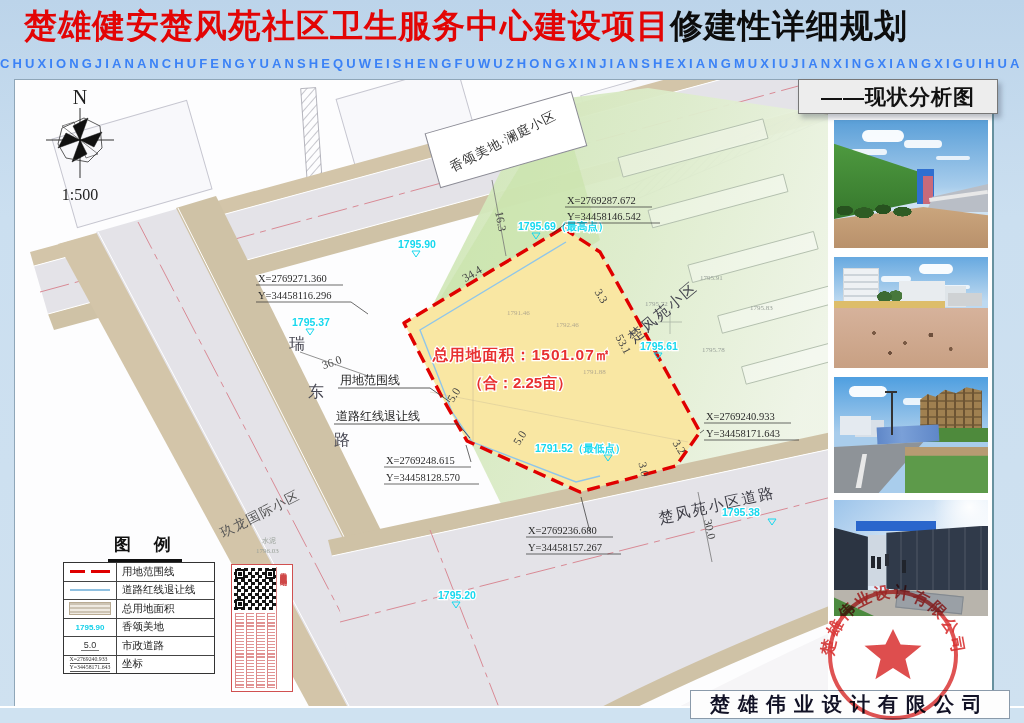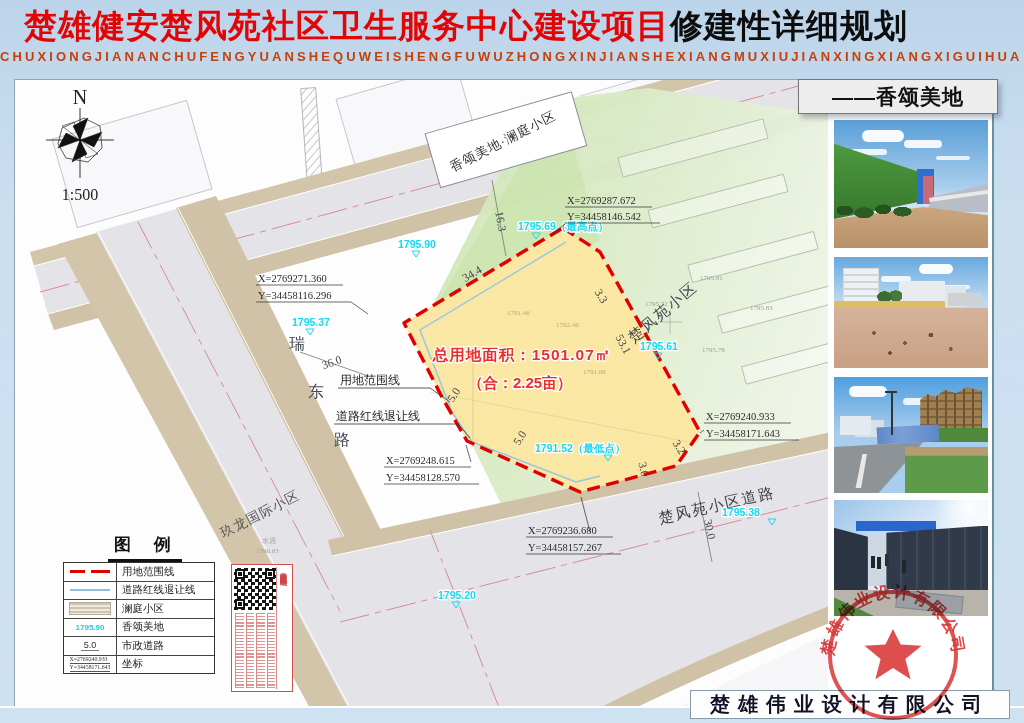--- a/index.html
+++ b/index.html
@@ -6,21 +6,21 @@
   body{
     width:1024px;height:723px;position:relative;overflow:hidden;
     background:linear-gradient(180deg,#bcd4ea 0%,#cbdfF0 30%,#cfe1f0 100%);
     font-family:"Liberation Sans",sans-serif;
   }
   
   .header{position:absolute;left:0;top:4px;width:932px;text-align:center;z-index:6;}
   .title-line{font-size:33px;font-weight:bold;letter-spacing:1px;line-height:44px;white-space:nowrap;}
   .title-red{color:#e30505;}
   .title-black{color:#0d0d0d;}
-  .pinyin{font-size:13px;font-weight:bold;color:#c2410c;letter-spacing:3.1px;margin-top:1px;white-space:nowrap;}
+  .pinyin{font-size:13px;font-weight:bold;color:#3b82f6;letter-spacing:3.1px;margin-top:8px;white-space:nowrap;}
   
   .sheet{position:absolute;left:14px;top:79px;width:977px;height:628px;background:#fefefe;
     border:1px solid #8fa6b8;border-right:2px solid #67919f;z-index:0;}
   svg.map{position:absolute;left:0;top:0;z-index:1;}
   
   .analysis-box{position:absolute;left:798px;top:79px;width:198px;height:33px;z-index:3;
     background:#ededed;border:1px solid #777;box-shadow:3px 4px 5px rgba(60,70,90,.35);
     font-size:21px;font-weight:bold;color:#111;text-align:center;line-height:33px;letter-spacing:1px;}
   
   .legend-title{position:absolute;left:108px;top:533px;z-index:3;font-size:17px;font-weight:bold;
@@ -278,21 +278,21 @@
       <text x="80" y="200" font-family="Liberation Serif,serif" font-size="16" fill="#222" text-anchor="middle">1:500</text>
     </g>
   </g>
 </svg>
 
 <div class="header">
   <div class="title-line"><span class="title-red">楚雄健安楚风苑社区卫生服务中心建设项目</span><span class="title-black">修建性详细规划</span></div>
   <div class="pinyin">CHUXIONGJIANANCHUFENGYUANSHEQUWEISHENGFUWUZHONGXINJIANSHEXIANGMUXIUJIANXINGXIANGXIGUIHUA</div>
 </div>
 
-<div class="analysis-box">——香颂美地</div>
+<div class="analysis-box">——现状分析图</div>
 
 <div class="photos-back"></div>
 
 <div class="photo" style="top:120px;height:128px;">
   <div style="inset:0;background:linear-gradient(180deg,#5a9fd8 0%,#a8cdec 52%,#cfe3f3 65%);"></div>
   <div style="left:18%;top:8%;width:42px;height:12px;background:rgba(255,255,255,.95);border-radius:8px;box-shadow:40px 8px 0 -2px rgba(255,255,255,.9),-14px 16px 0 -3px rgba(255,255,255,.85),70px 22px 0 -4px rgba(255,255,255,.8);"></div>
   <div style="left:0;top:16%;width:100%;height:64%;clip-path:polygon(0 4%,58% 40%,58% 74%,0 96%);background:linear-gradient(180deg,#4f9b40,#35762c);"></div>
   <div style="left:54%;top:38%;width:11%;height:28%;background:#2f6fd0;"></div>
   <div style="left:58%;top:44%;width:6%;height:22%;background:#c96a7a;"></div>
   <div style="left:60%;top:50%;width:40%;height:22%;clip-path:polygon(10% 45%,100% 0,100% 100%,0 100%);background:#b9bec6;"></div>
@@ -352,21 +352,21 @@
   <div class="lg-row">
     <div class="lg-sym">
         <div class="sym-blue"></div>
       </div>
     <div class="lg-lab">道路红线退让线</div>
   </div>
   <div class="lg-row">
     <div class="lg-sym">
         <div class="sym-road"></div>
       </div>
-    <div class="lg-lab">澜庭小区</div>
+    <div class="lg-lab">总用地面积</div>
   </div>
   <div class="lg-row">
     <div class="lg-sym">
         <div class="sym-elev">1795.90</div>
       </div>
     <div class="lg-lab">香颂美地</div>
   </div>
   <div class="lg-row">
     <div class="lg-sym">
         <div class="sym-dim">5.0</div>

